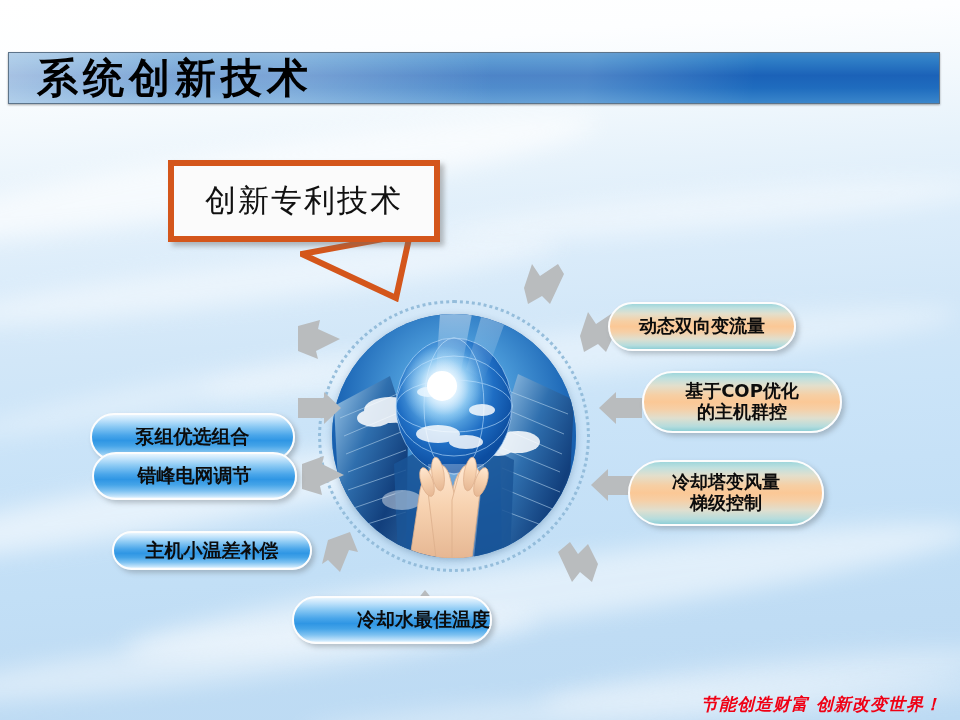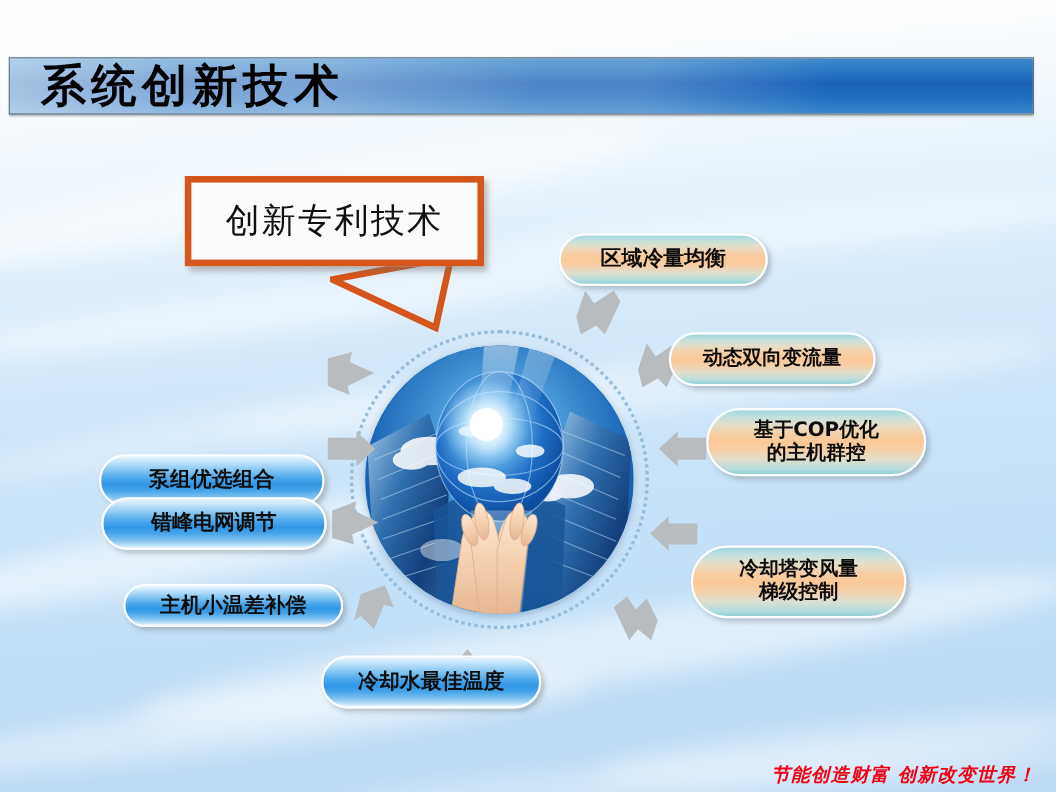--- a/index.html
+++ b/index.html
@@ -309,34 +309,31 @@
 
   <div class="pill pill-blue" style="left:90px;top:370px;width:205px;height:48px;font-size:19px;margin-top:43px;">
     <span class="pill-text">泵组优选组合</span>
   </div>
   <div class="pill pill-blue" style="left:92px;top:452px;width:205px;height:48px;font-size:19px;">
     <span class="pill-text">错峰电网调节</span>
   </div>
   <div class="pill pill-blue" style="left:112px;top:531px;width:200px;height:39px;font-size:19px;">
     <span class="pill-text">主机小温差补偿</span>
   </div>
-  <div class="pill pill-blue" style="left:292px;top:596px;width:200px;height:48px;font-size:19px;">
+  <div class="pill pill-blue" style="left:292px;top:596px;width:200px;height:48px;font-size:19px;justify-content:flex-end;">
     <span class="pill-text">冷却水最佳温度</span>
   </div>
 
-  <div class="pill pill-orange" style="left:508px;top:212px;width:190px;height:48px;font-size:19px;">
-    <span class="pill-text">区域冷量均衡</span>
-  </div>
   <div class="pill pill-orange" style="left:608px;top:302px;width:188px;height:49px;font-size:18px;">
     <span class="pill-text">动态双向变流量</span>
   </div>
   <div class="pill pill-orange" style="left:642px;top:371px;width:200px;height:62px;font-size:18px;">
     <span class="pill-text">基于COP优化
 的主机群控</span>
   </div>
-  <div class="pill pill-orange" style="left:628px;top:460px;width:196px;height:66px;font-size:18px;margin-top:36px;">
+  <div class="pill pill-orange" style="left:628px;top:460px;width:196px;height:66px;font-size:18px;">
     <span class="pill-text">冷却塔变风量
 梯级控制</span>
   </div>
 
   <div class="slogan">节能创造财富 创新改变世界！</div>
 
 </div>
 
 </body></html>

